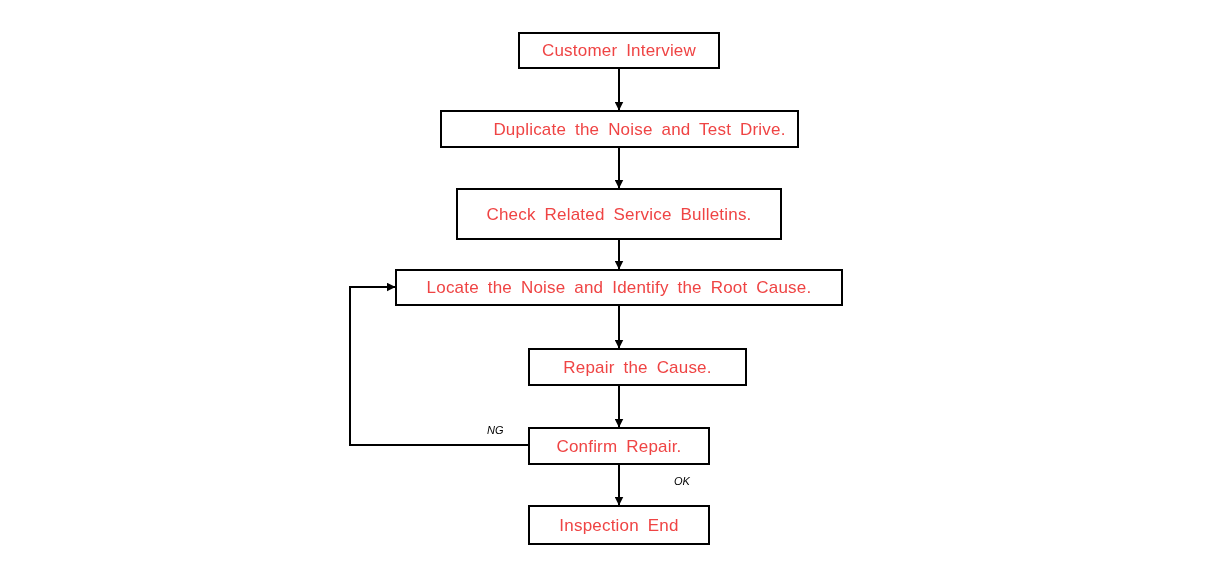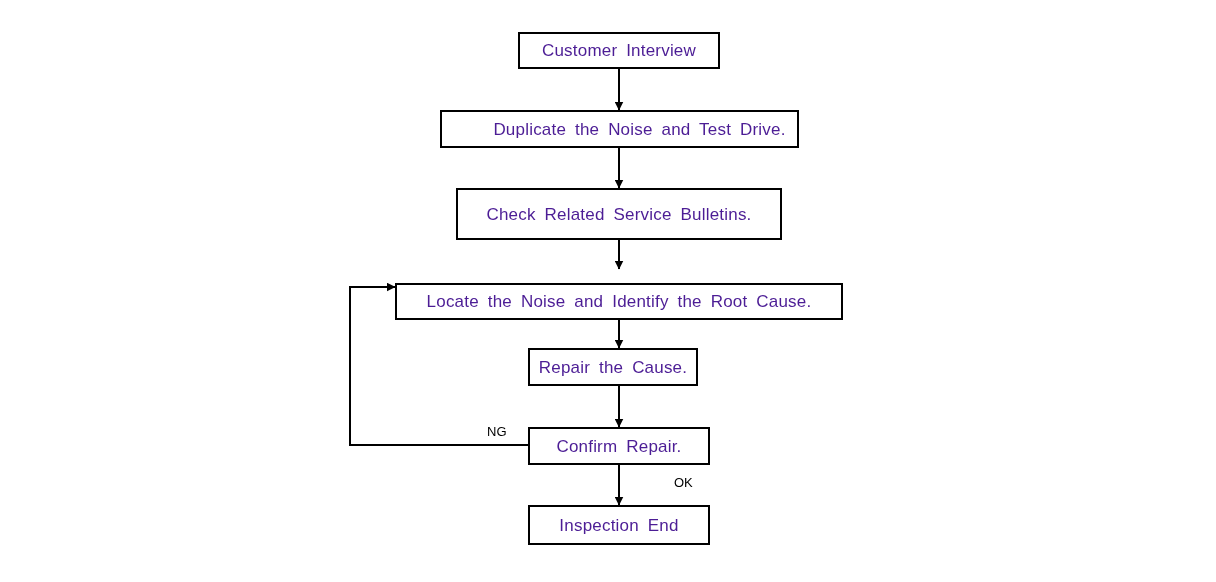--- a/index.html
+++ b/index.html
@@ -35,31 +35,32 @@
     align-items: center;
     justify-content: center;
     z-index: 3;
   }
   .node-label {
     font-size: 17px;
     line-height: 1;
     letter-spacing: 0.2px;
     word-spacing: 4px;
     white-space: nowrap;
-    color: #4c1d95;
+    color: #ef4444;
   }
 
   
   .edge-label {
     position: absolute;
-    font-size: 13px;
+    font-size: 11px;
     line-height: 1;
     white-space: nowrap;
     color: #000000;
     z-index: 4;
+    font-style: italic;
   }
 
   
   #connectors {
     position: absolute;
     left: 0;
     top: 0;
     width: 1216px;
     height: 582px;
     z-index: 2;
@@ -98,25 +99,25 @@
   </div>
 
   <div class="node" style="left:440px; top:110px; width:359px; height:38px;padding-left:40px;">
     <span class="node-label">Duplicate the Noise and Test Drive.</span>
   </div>
 
   <div class="node" style="left:456px; top:188px; width:326px; height:52px;">
     <span class="node-label">Check Related Service Bulletins.</span>
   </div>
 
-  <div class="node" style="left:395px; top:283px; width:448px; height:37px;">
+  <div class="node" style="left:395px; top:269px; width:448px; height:37px;">
     <span class="node-label">Locate the Noise and Identify the Root Cause.</span>
   </div>
 
-  <div class="node" style="left:528px; top:348px; width:170px; height:38px;">
+  <div class="node" style="left:528px; top:348px; width:219px; height:38px;">
     <span class="node-label">Repair the Cause.</span>
   </div>
 
   <div class="node" style="left:528px; top:505px; width:182px; height:40px;">
     <span class="node-label">Inspection End</span>
   </div>
 
   <div class="node" style="left:528px; top:427px; width:182px; height:38px;">
     <span class="node-label">Confirm Repair.</span>
   </div>

